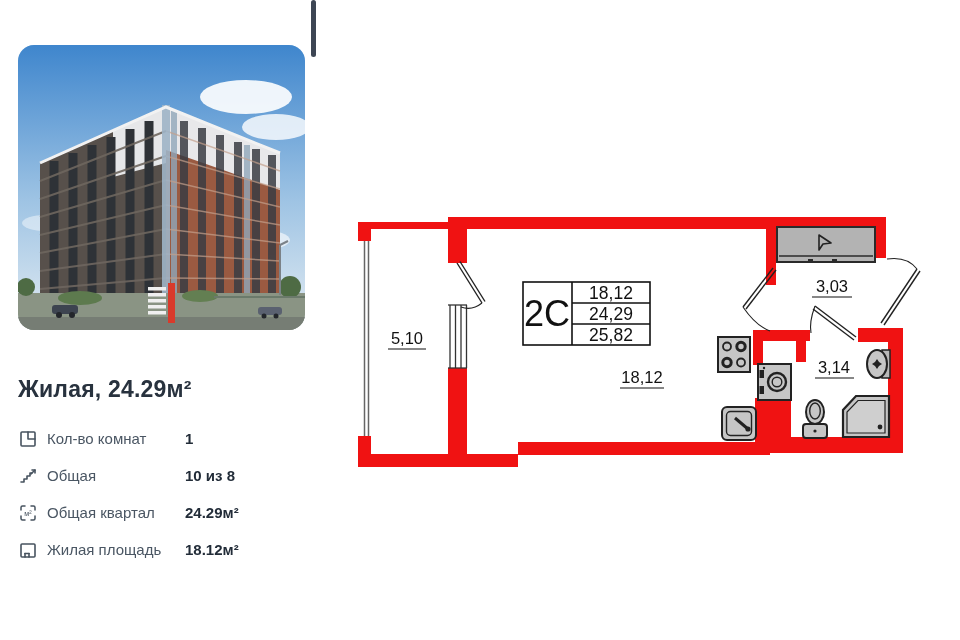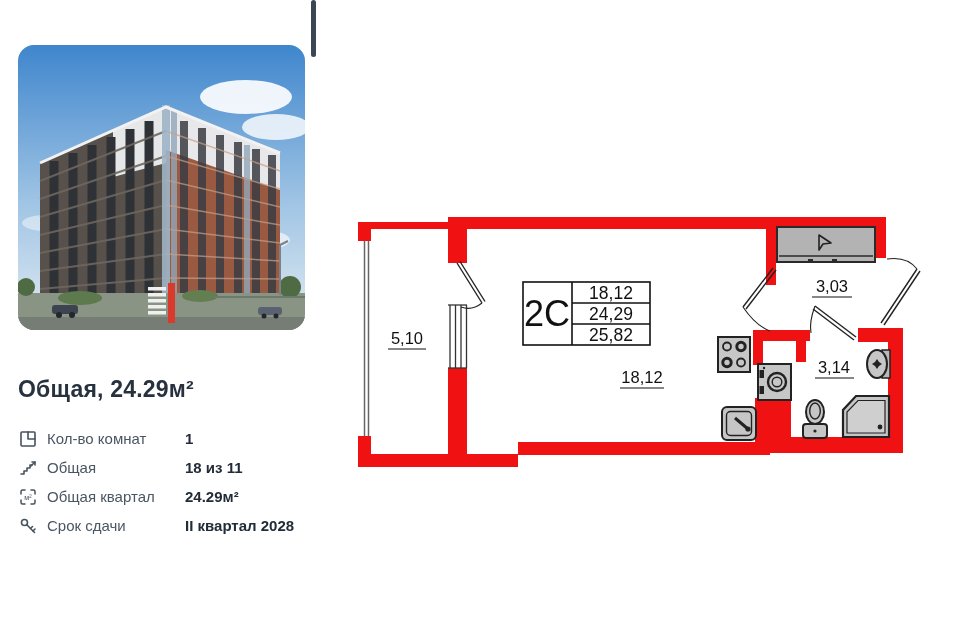--- a/index.html
+++ b/index.html
@@ -13,21 +13,21 @@
     position:absolute; left:18px; top:45px; width:287px; height:285px;
     border-radius:16px; overflow:hidden; background:#cfe0ee;
   }
   .photo-wrap svg { display:block; }
   .listing-title {
     position:absolute; left:18px; top:376px; width:300px;
     font-size:23px; font-weight:700; color:#28323e; letter-spacing:.2px;
   }
   .details {
     position:absolute; left:18px; top:428px; width:300px;
-    display:flex; flex-direction:column; gap:8px;
+    display:flex; flex-direction:column; gap:16px;
   }
   .detail-row { display:flex; align-items:center; height:21px; position:relative; }
   .detail-row .ic { width:20px; height:20px; margin-right:9px; flex:0 0 auto; }
   .detail-label { font-size:15px; color:#4a5663; }
   .detail-value {
     position:absolute; left:167px; font-size:15px; font-weight:700; color:#222c38;
     white-space:nowrap;
   }
   .scroll-thumb {
     position:absolute; left:311px; top:0; width:5px; height:57px;
@@ -136,66 +136,66 @@
           <circle cx="246" cy="271" r="2.5" fill="#23262b"></circle>
           <circle cx="258" cy="271" r="2.5" fill="#23262b"></circle>
         </g>
 
         <line x1="262" y1="200" x2="262" y2="250" stroke="#7b8288" stroke-width="2"></line>
         <line x1="262" y1="200" x2="270" y2="196" stroke="#7b8288" stroke-width="2"></line>
       </g>
     </svg>
   </div>
 
-  <h1 class="listing-title">Общая, 24.29м²</h1>
+  <h1 class="listing-title">Жилая, 24.29м²</h1>
 
   <div class="details">
 
     <div class="detail-row">
       <svg class="ic" viewBox="0 0 20 20" fill="none" stroke="#47535f" stroke-width="1.6" stroke-linecap="round" stroke-linejoin="round">
         <rect x="3" y="3" width="14" height="14" rx="1"></rect>
         <path d="M10,3 V10 H17"></path>
       </svg>
       <span class="detail-label">Кол-во комнат</span>
       <span class="detail-value">1</span>
     </div>
 
     <div class="detail-row">
       <svg class="ic" viewBox="0 0 20 20" fill="none" stroke="#47535f" stroke-width="1.6" stroke-linecap="round" stroke-linejoin="round">
         <polyline points="3,16 6,16 6,13 9,13 9,10 12,10 12,7 14,7"></polyline>
         <line x1="13" y1="8" x2="17" y2="4"></line>
         <polyline points="14,4 17,4 17,7"></polyline>
       </svg>
       <span class="detail-label">Общая</span>
-      <span class="detail-value">18 из 11</span>
+      <span class="detail-value">10 из 8</span>
     </div>
 
     <div class="detail-row">
       <svg class="ic" viewBox="0 0 20 20" fill="none" stroke="#47535f" stroke-width="1.5" stroke-linecap="round" stroke-linejoin="round">
         <path d="M3,7 V4.5 Q3,3 4.5,3 H7"></path>
         <path d="M13,3 H15.5 Q17,3 17,4.5 V7"></path>
         <path d="M17,13 V15.5 Q17,17 15.5,17 H13"></path>
         <path d="M7,17 H4.5 Q3,17 3,15.5 V13"></path>
         <text x="10" y="12.6" text-anchor="middle" font-size="7.2" stroke="none" fill="#47535f" font-family="Liberation Sans, sans-serif">м²</text>
       </svg>
       <span class="detail-label">Общая квартал</span>
       <span class="detail-value">24.29м²</span>
     </div>
 
-
     <div class="detail-row">
       <svg class="ic" viewBox="0 0 20 20" fill="none" stroke="#47535f" stroke-width="1.6" stroke-linecap="round" stroke-linejoin="round">
-        <circle cx="6.5" cy="6.5" r="3"></circle>
-        <line x1="8.8" y1="8.8" x2="16.5" y2="16.5"></line>
-        <path d="M12.5,12.5 l2,-2"></path>
-        <path d="M15,15 l2,-2"></path>
+        <rect x="3" y="4" width="14" height="13" rx="1"></rect>
+        <path d="M7,17 V13.5"></path>
+        <path d="M11,17 V13.5"></path>
+        <path d="M7,13.5 H11"></path>
       </svg>
-      <span class="detail-label">Срок сдачи</span>
-      <span class="detail-value">II квартал 2028</span>
+      <span class="detail-label">Жилая площадь</span>
+      <span class="detail-value">18.12м²</span>
     </div>
+
 
   </div>
 
   <div class="scroll-thumb"></div>
 
   <div class="plan-wrap">
     <svg width="620" height="300" viewBox="0 0 620 300" xmlns="http://www.w3.org/2000/svg">
 
       <g fill="#f01212">
 

